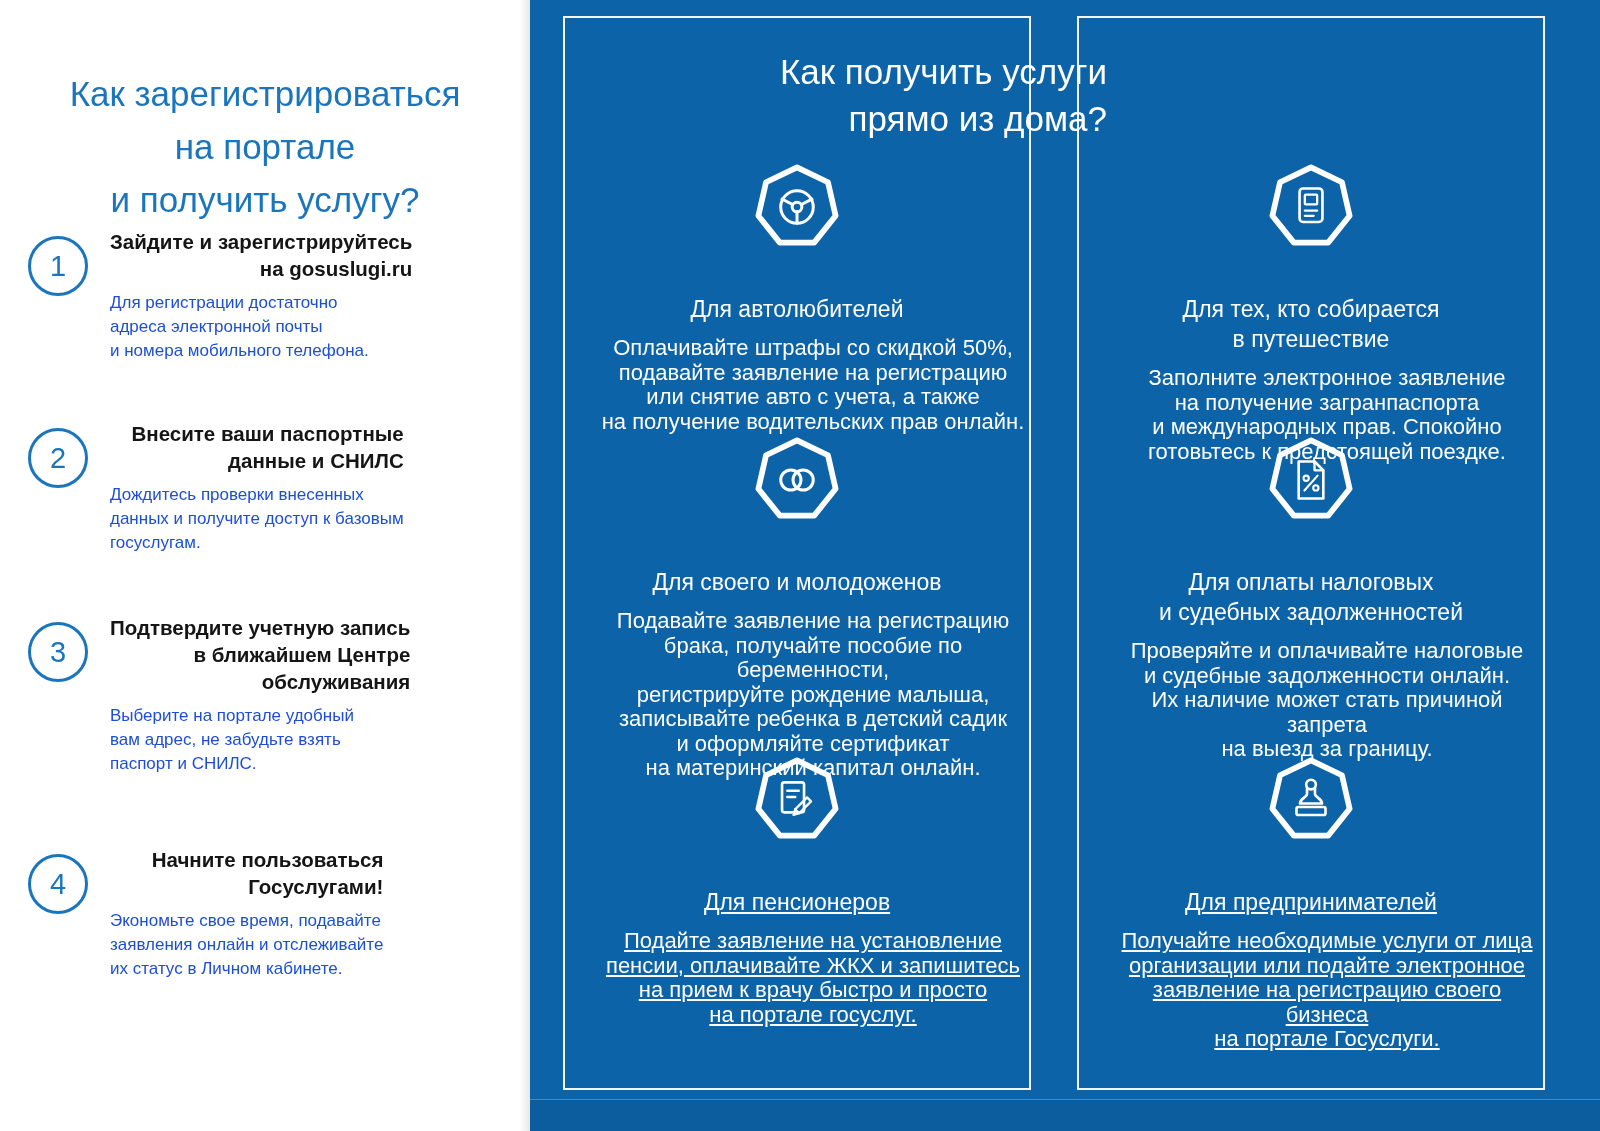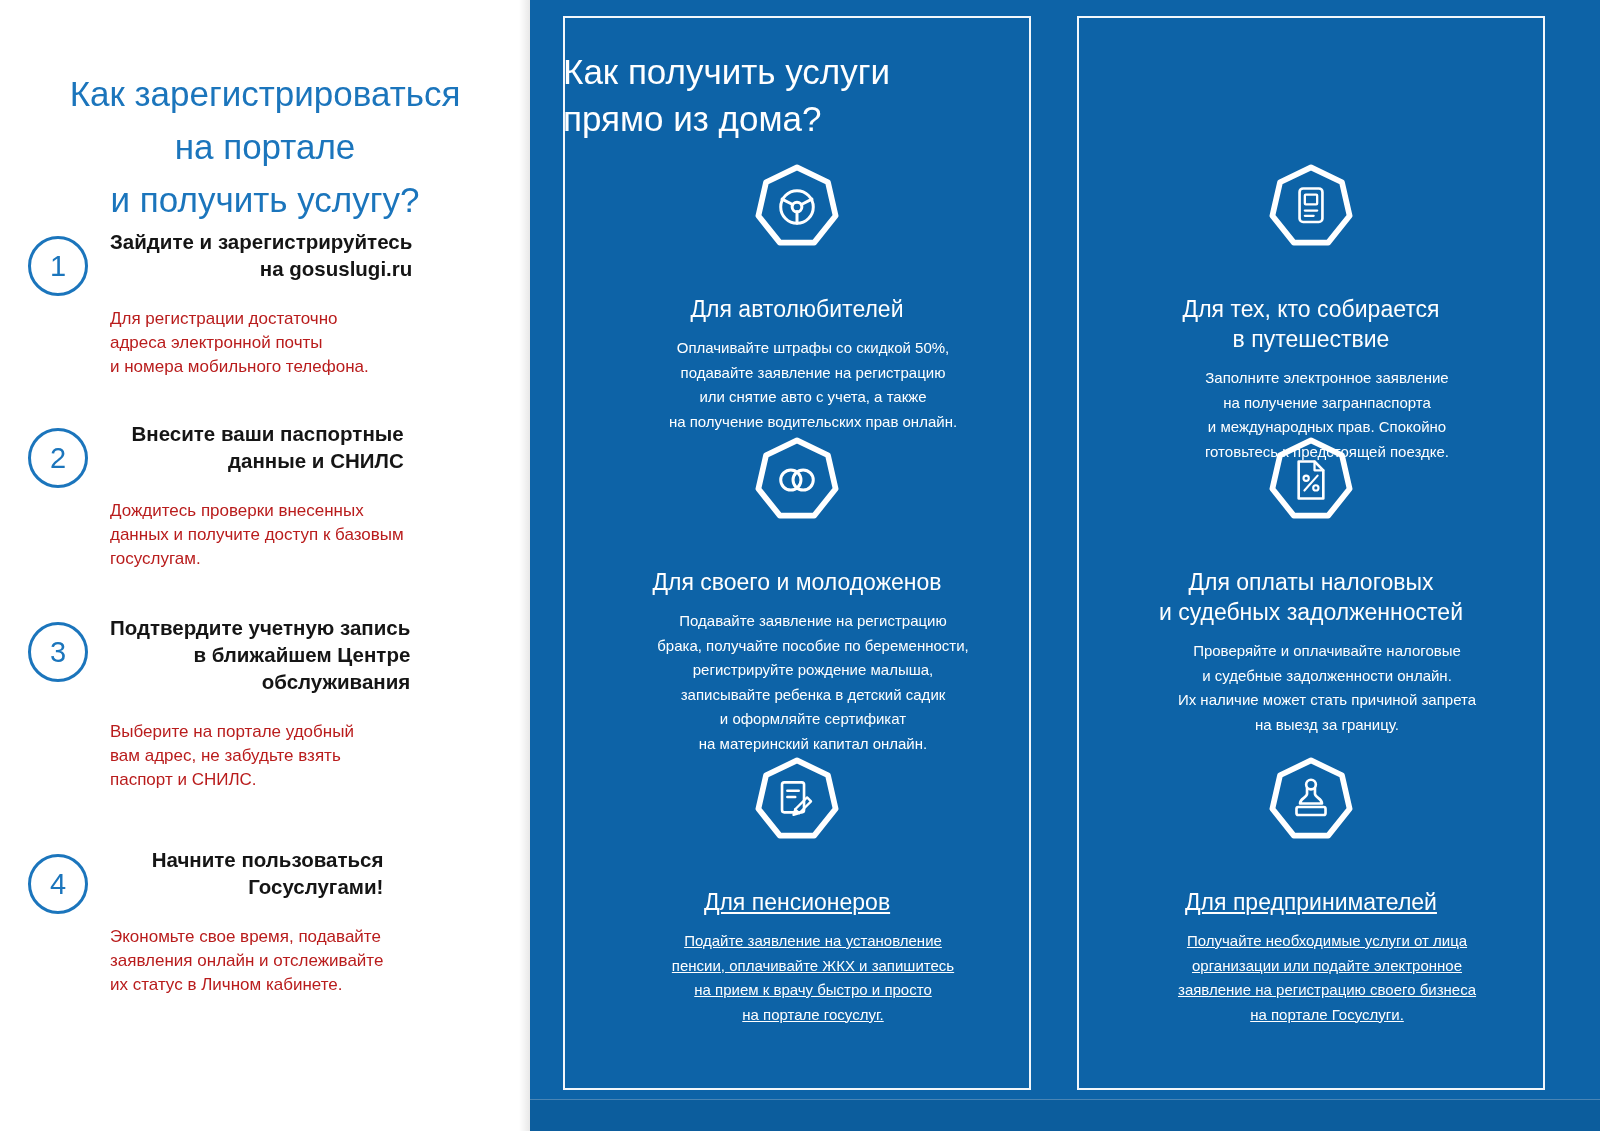--- a/index.html
+++ b/index.html
@@ -49,33 +49,33 @@
     width: 54px; height: 54px; margin-right: 22px; margin-top: 8px;
     border: 3px solid #1b75bc; border-radius: 50%;
     color: #1b75bc; font-size: 29px;
     display: flex; align-items: center; justify-content: center;
   }
   .step-heading {
     font-size: 20.5px; font-weight: 700; color: #151515;
     line-height: 27px; white-space: pre-line; text-align: right;
   }
   .step-desc {
-    margin-top: 25px;
-    font-size: 17px; color: #b91c1c;
+    margin-top: 9px;
+    font-size: 17px; color: #1d4ed8;
     line-height: 24px; white-space: pre-line;
   }
   #step-1 { top: 228px; }
   #step-2 { top: 420px; }
   #step-3 { top: 614px; }
   #step-4 { top: 846px; }
 
   
   .mid-title {
     position: absolute; left: 563px; top: 48px; width: 544px;
-    text-align: left; color: #ffffff;
+    text-align: right; color: #ffffff;
     font-size: 35px; line-height: 47px;
     white-space: pre-line;
   }
   .service {
     position: absolute; width: 468px;
     text-align: center; color: #ffffff;
   }
   .service.mid   { left: 563px; }
   .service.right { left: 1077px; }
   .service.row-1 { top: 163px; }
@@ -84,21 +84,21 @@
   .badge {
     width: 88px; height: 88px;
     display: block; margin: 0 auto 16px auto;
   }
   .badge * { vector-effect: none; }
   .service-heading {
     font-size: 23px; line-height: 30px;
     white-space: pre-line; margin-bottom: 12px; margin-top: 43px;
   }
   .service-desc {
-    font-size: 15px; line-height: 24.5px;
+    font-size: 22px; line-height: 24.5px;
     white-space: pre-line;
     padding-left: 32px;
   }
 </style>
 </head>
 <body>
 
 <div class="blue-bg"></div>
 <div class="fold-shadow"></div>
 <div class="bottom-crease"></div>

